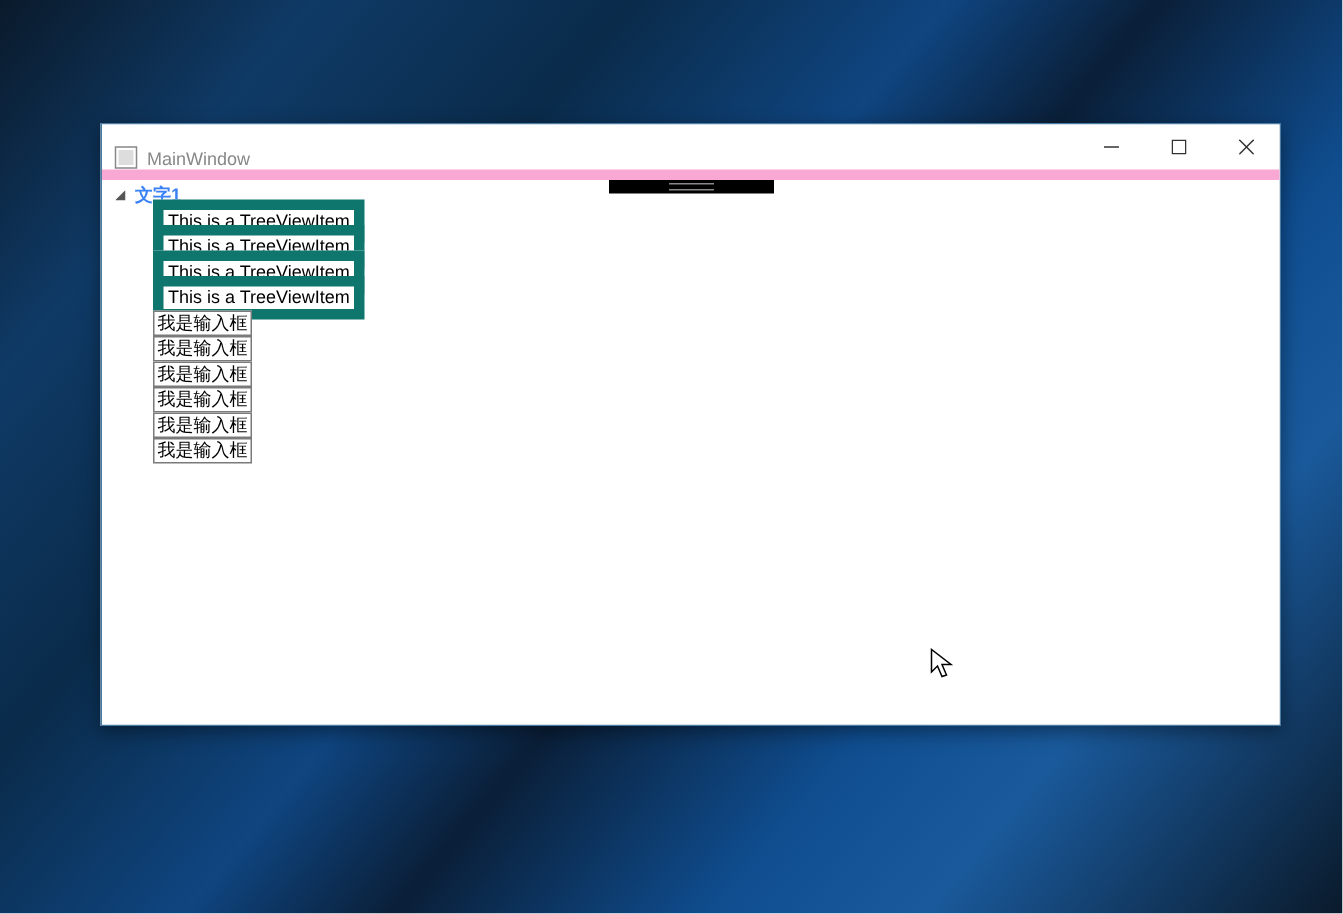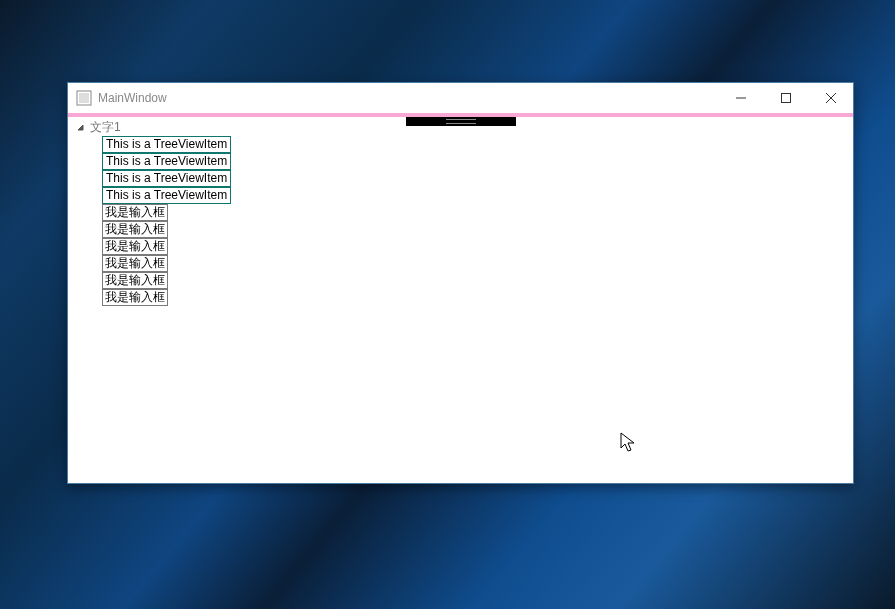--- a/index.html
+++ b/index.html
@@ -28,23 +28,23 @@
     height: 400px;
     background: #fff;
     border: 1px solid #4a7ca3;
     box-shadow: 0 4px 12px rgba(0,0,0,0.4);
     display: flex;
     flex-direction: column;
   }
   .titlebar {
     height: 30px;
     display: flex;
-    align-items: center;
-    background: #fff;
-    border-bottom: 4px solid #f9a8d4;
+    align-items: flex-end;
+    background: #fff;
+    border-bottom: 7px solid #f9a8d4;
     font-family: "Segoe UI", sans-serif;
   }
   .titlebar .app-icon {
     width: 16px;
     height: 16px;
     margin: 0 6px 0 8px;
     display: inline-block;
   }
   .titlebar .title {
     color: #888;
@@ -101,32 +101,33 @@
   .expander {
     width: 10px;
     height: 10px;
     margin-right: 4px;
     display: inline-flex;
     align-items: center;
     justify-content: center;
   }
   .node-label {
     font-size: 12px;
-    color: #737373;
+    color: #3b82f6;
+    font-weight: bold;
   }
   .children {
     padding-left: 32px;
   }
   .tree-item {
     height: 17px;
     display: flex;
     align-items: center;
   }
   .tv-text {
-    border: 1px solid #0f766e;
+    border: 7px solid #0f766e;
     background: #fff;
     font-size: 12px;
     padding: 0 3px;
     height: 15px;
     line-height: 15px;
     display: inline-block;
   }
   .input-like {
     border: 1px solid #7a7a7a;
     background: #fff;

